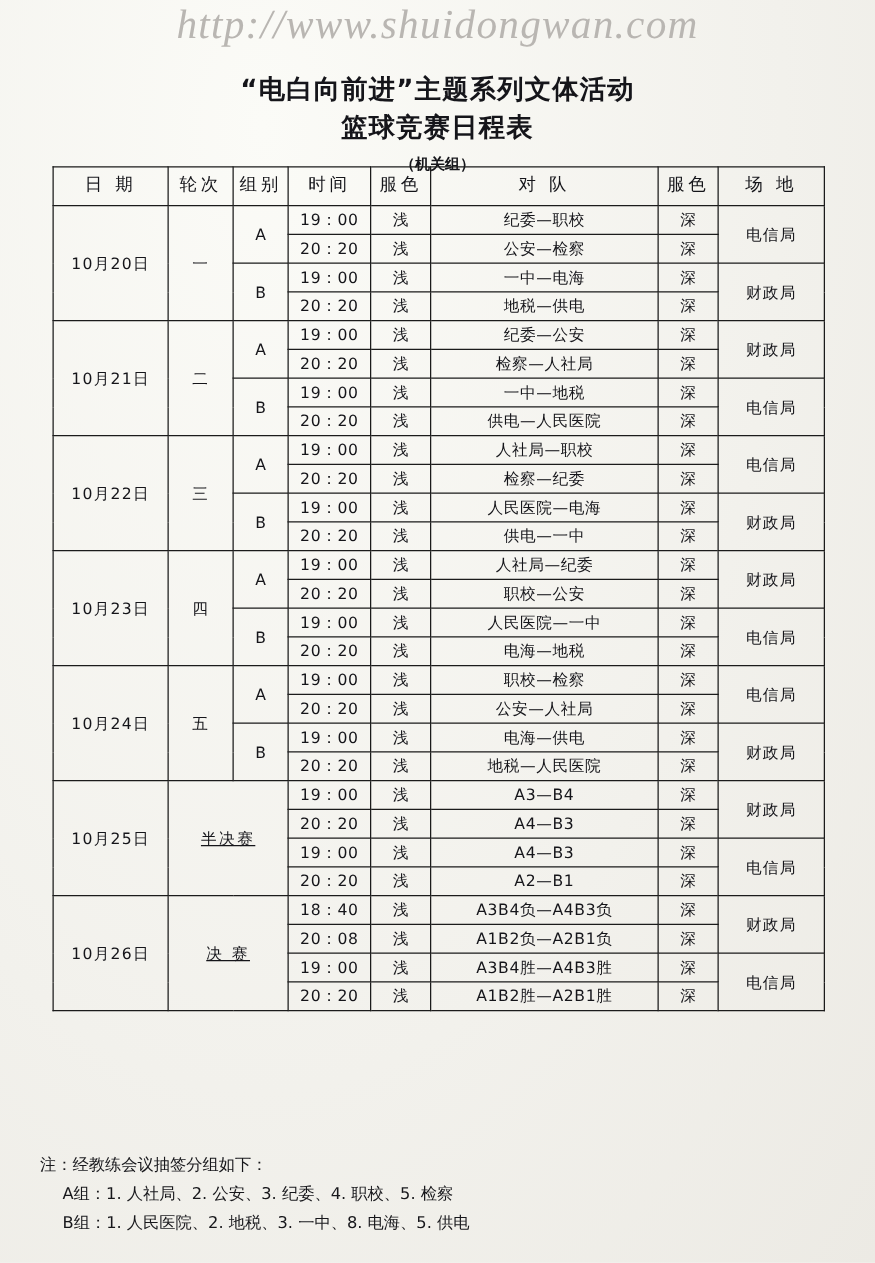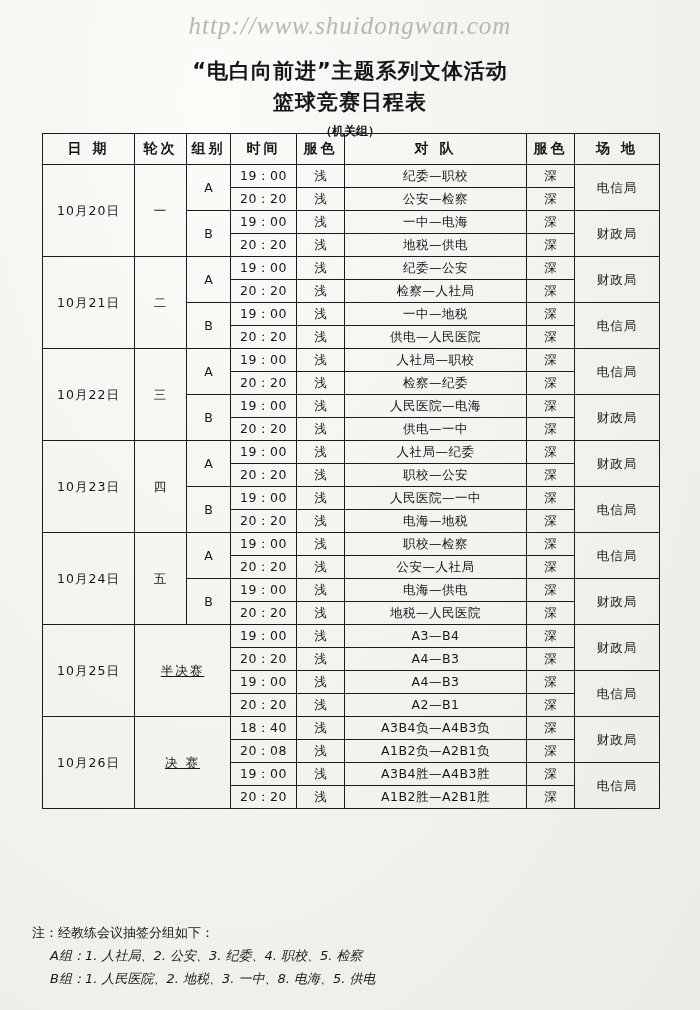--- a/index.html
+++ b/index.html
@@ -17,26 +17,26 @@
   }
   .page {
     position: relative;
     width: 700px;
     height: 1010px;
     background:
       radial-gradient(ellipse at 30% 10%, #fbfbf7 0%, #f2f1ec 60%, #eceae4 100%);
   }
   .watermark {
     position: absolute;
-    top: 12px;
+    top: 2px;
     left: 0;
     width: 100%;
     text-align: center;
     font-family: "Liberation Serif", serif;
-    font-size: 25px;
+    font-size: 33px;
     letter-spacing: 1px;
     color: #b9b6b2;
     font-style: italic;
     white-space: nowrap;
   }
   .title-block {
     position: absolute;
     top: 33px;
     left: 0;
     width: 100%;
@@ -88,21 +88,21 @@
     font-size: 12.5px;
     color: #15151a;
     padding: 0;
     height: 22px;
     line-height: 1.1;
   }
   table.sched thead th {
     height: 30px;
     font-size: 14px;
     letter-spacing: 3px;
-    font-weight: bold;
+    font-weight: normal;
     margin-top: 12px;
   }
   td.date, td.round {
     font-size: 14px;
     letter-spacing: 1px;
   }
   td.round-wide {
     font-size: 14px;
     letter-spacing: 2px;
     text-decoration: underline;
@@ -131,21 +131,21 @@
     position: absolute;
     top: 922px;
     left: 32px;
     width: 620px;
     font-family: "DejaVu Sans", sans-serif;
     font-size: 13px;
     color: #17171b;
     line-height: 1.75;
   }
   .notes .n-line { white-space: nowrap; }
-  .notes .indent { padding-left: 18px; font-style: italic; }
+  .notes .indent { padding-left: 18px; }
 </style>
 </head>
 <body>
 
 <div class="page">
 
   <div class="watermark">http://www.shuidongwan.com</div>
 
   <div class="title-block">
     <div class="title-main">“电白向前进”主题系列文体活动</div>

